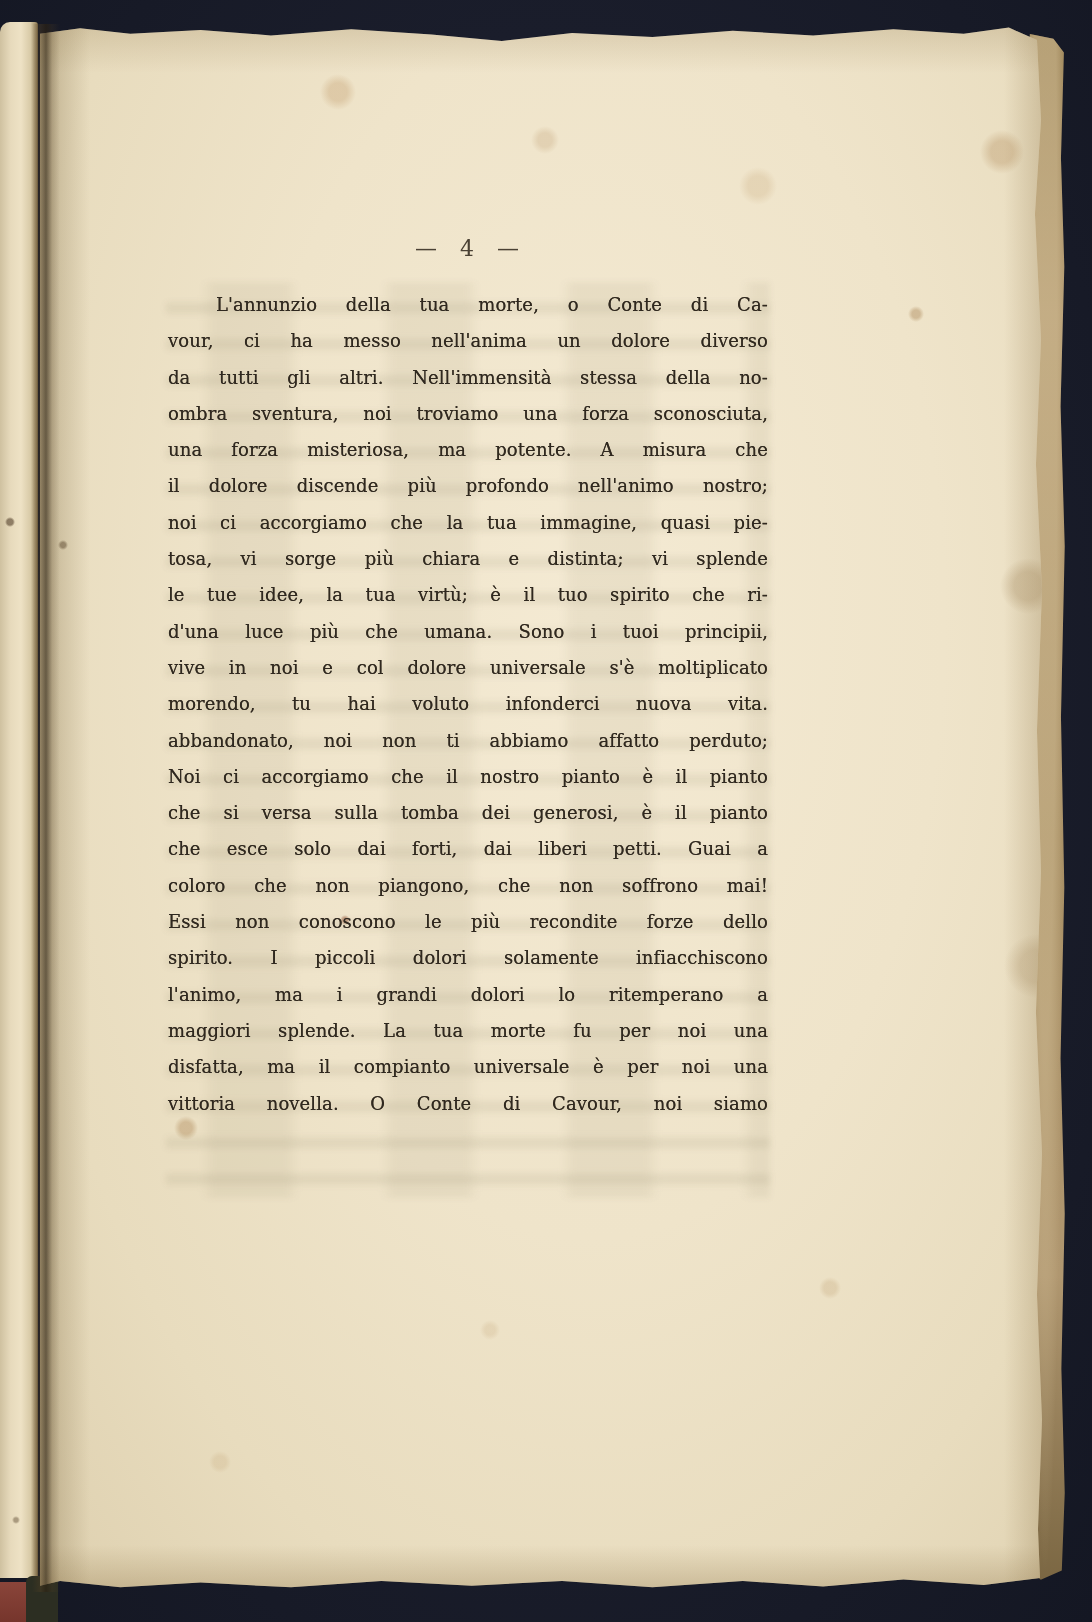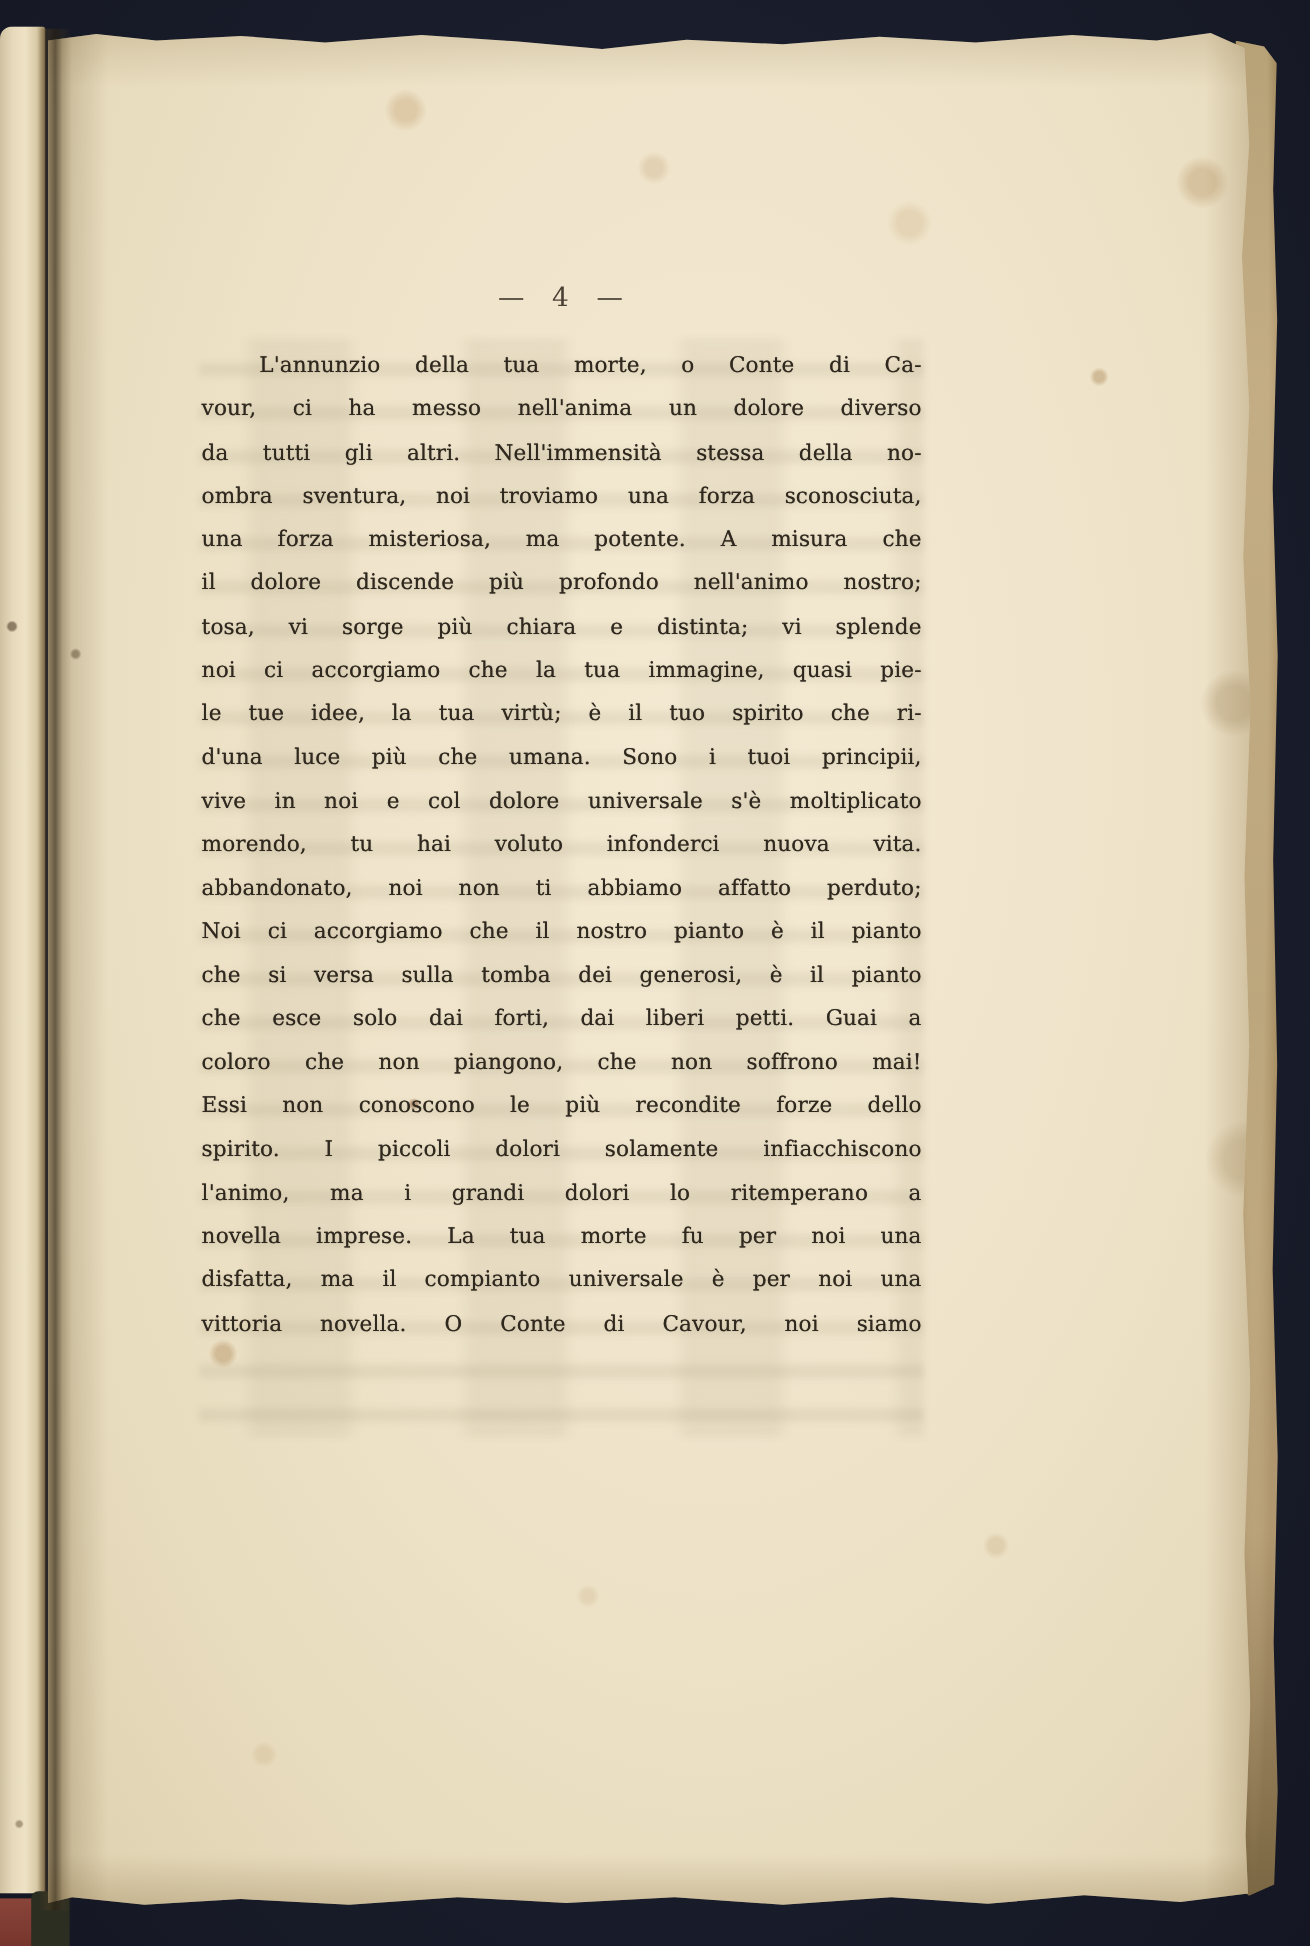--- a/index.html
+++ b/index.html
@@ -110,31 +110,31 @@
 
 <div class="text-block">
   <div class="page-number">— 4 —</div>
   <div class="para">
     <div class="line first">L'annunzio della tua morte, o Conte di Ca-</div>
     <div class="line">vour, ci ha messo nell'anima un dolore diverso</div>
     <div class="line">da tutti gli altri. Nell'immensità stessa della no-</div>
     <div class="line">ombra sventura, noi troviamo una forza sconosciuta,</div>
     <div class="line">una forza misteriosa, ma potente. A misura che</div>
     <div class="line">il dolore discende più profondo nell'animo nostro;</div>
+    <div class="line">noi ci accorgiamo che la tua immagine, quasi pie-</div>
     <div class="line">tosa, vi sorge più chiara e distinta; vi splende</div>
-    <div class="line">noi ci accorgiamo che la tua immagine, quasi pie-</div>
     <div class="line">le tue idee, la tua virtù; è il tuo spirito che ri-</div>
     <div class="line">d'una luce più che umana. Sono i tuoi principii,</div>
     <div class="line">vive in noi e col dolore universale s'è moltiplicato</div>
     <div class="line">morendo, tu hai voluto infonderci nuova vita.</div>
     <div class="line">abbandonato, noi non ti abbiamo affatto perduto;</div>
     <div class="line">Noi ci accorgiamo che il nostro pianto è il pianto</div>
     <div class="line">che si versa sulla tomba dei generosi, è il pianto</div>
     <div class="line">che esce solo dai forti, dai liberi petti. Guai a</div>
     <div class="line">coloro che non piangono, che non soffrono mai!</div>
     <div class="line">Essi non conoscono le più recondite forze dello</div>
     <div class="line">spirito. I piccoli dolori solamente infiacchiscono</div>
     <div class="line">l'animo, ma i grandi dolori lo ritemperano a</div>
-    <div class="line">novella imprese. La tua morte fu per noi una</div>
+    <div class="line">maggiori splende. La tua morte fu per noi una</div>
     <div class="line">disfatta, ma il compianto universale è per noi una</div>
     <div class="line">vittoria novella. O Conte di Cavour, noi siamo</div>
   </div>
 </div>
 
 </body></html>

